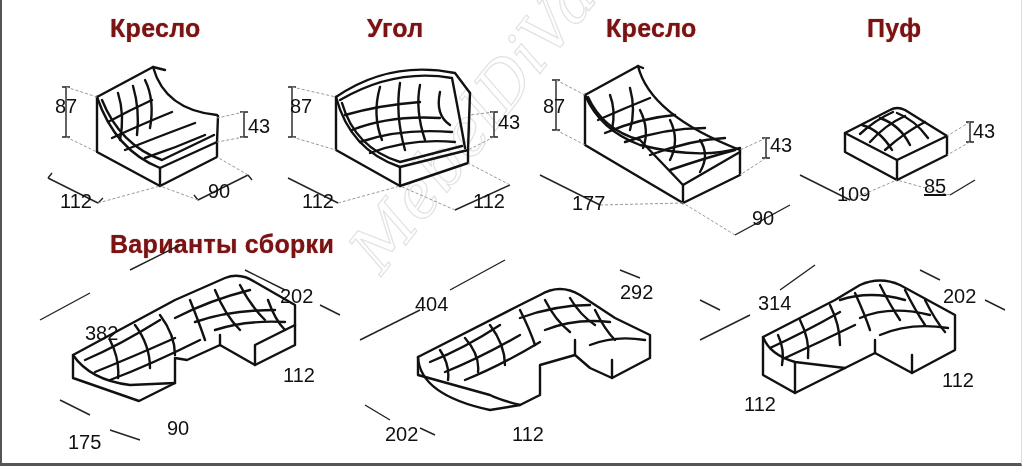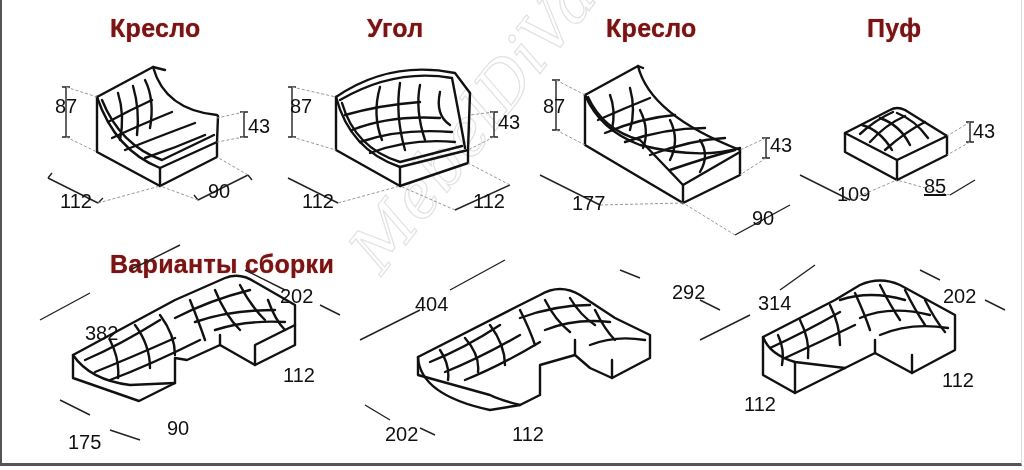--- a/index.html
+++ b/index.html
@@ -13,21 +13,21 @@
 </head>
 <body>
 
 <div class="frame"></div>
 <div class="watermark">MebelDiVans</div>
 
 <div class="title" style="left:110px;top:14px;">Кресло</div>
 <div class="title" style="left:367px;top:14px;">Угол</div>
 <div class="title" style="left:606px;top:14px;">Кресло</div>
 <div class="title" style="left:867px;top:14px;">Пуф</div>
-<div class="title" style="left:110px;top:230px;margin-top:20px;">Варианты сборки</div>
+<div class="title" style="left:110px;top:230px;">Варианты сборки</div>
 
 <svg class="art" width="1024" height="470" viewBox="0 0 1024 470">
   <g fill="none" stroke="#111" stroke-width="2.4" stroke-linejoin="round" stroke-linecap="round">
 
     <g>
       <path d="M97 97 L153 67 L165 70"></path>
       <path d="M97 97 Q115 150 160 168 L217 142 L218 116"></path>
       <path d="M97 97 L97 152 L160 186 L217 157 L217 142"></path>
       <path d="M160 168 L160 186"></path>
       <path d="M102 100 Q120 145 162 160 L214 135"></path>
@@ -142,20 +142,20 @@
 <div class="dim" style="left:813px;top:186px;margin-left:24px;">109</div>
 <div class="dim" style="left:924px;top:178px;text-decoration:underline;">85</div>
 
 <div class="dim" style="left:85px;top:313px;margin-top:12px;">382</div>
 <div class="dim" style="left:280px;top:288px;">202</div>
 <div class="dim" style="left:283px;top:367px;">112</div>
 <div class="dim" style="left:68px;top:412px;margin-top:22px;">175</div>
 <div class="dim" style="left:167px;top:420px;">90</div>
 
 <div class="dim" style="left:415px;top:296px;">404</div>
-<div class="dim" style="left:672px;top:284px;">292</div>
+<div class="dim" style="left:620px;top:284px;">292</div>
 <div class="dim" style="left:385px;top:426px;">202</div>
 <div class="dim" style="left:512px;top:426px;">112</div>
 
 <div class="dim" style="left:758px;top:295px;">314</div>
 <div class="dim" style="left:943px;top:288px;">202</div>
 <div class="dim" style="left:942px;top:372px;">112</div>
 <div class="dim" style="left:744px;top:396px;">112</div>
 
 </body></html>

